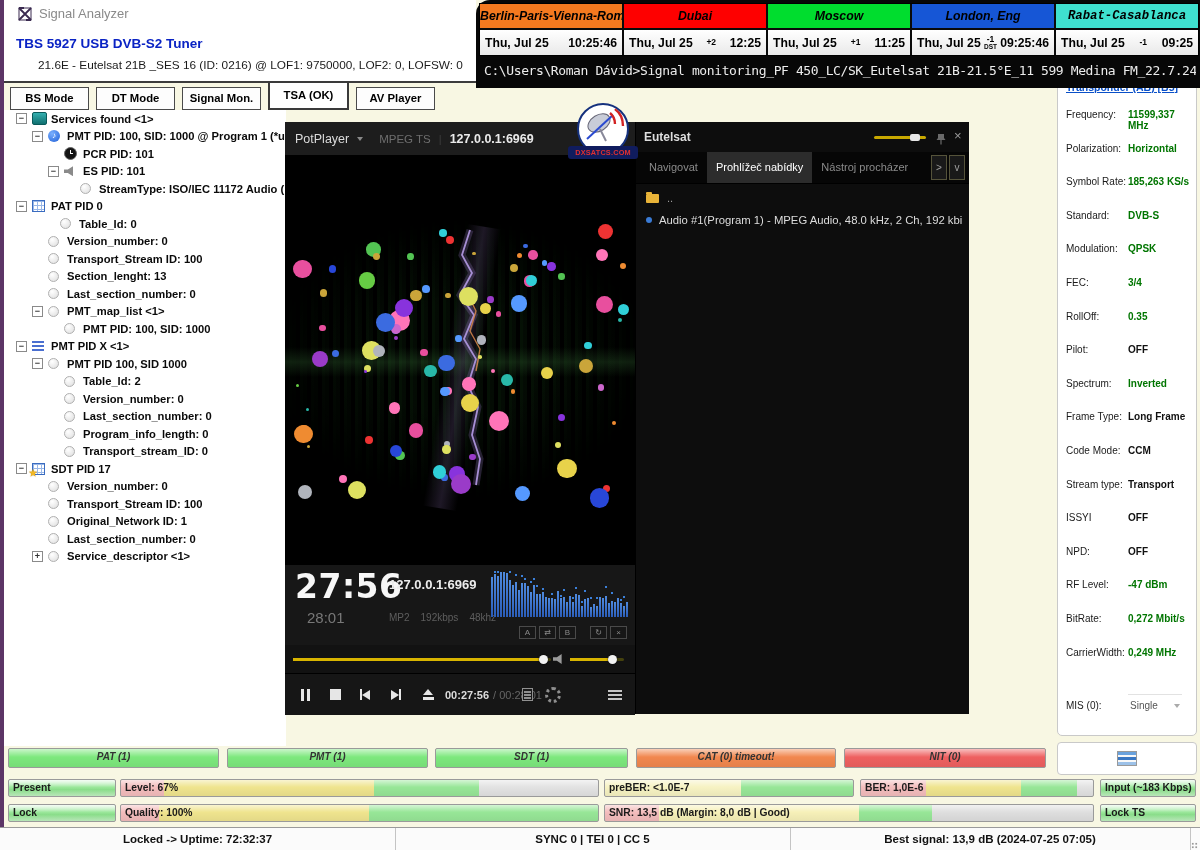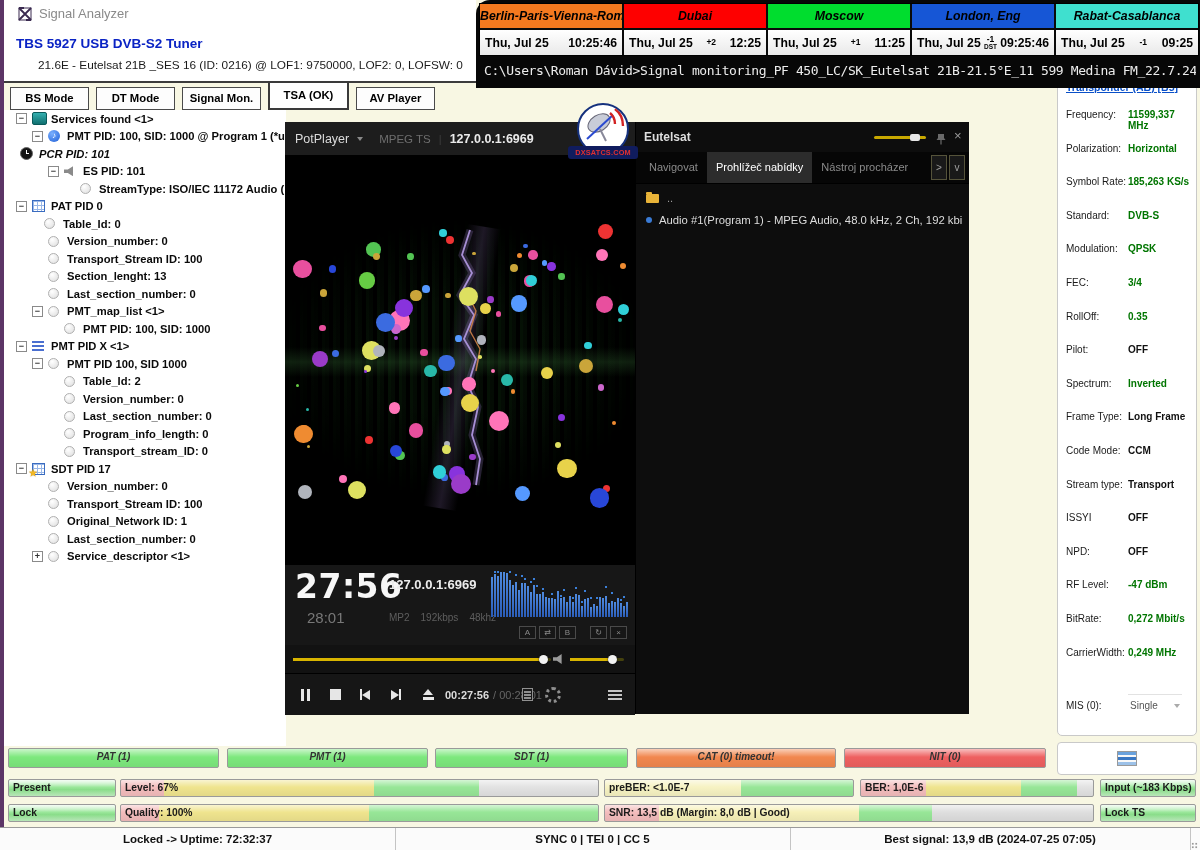--- a/index.html
+++ b/index.html
@@ -240,21 +240,21 @@
         <div class="clockTime">
           <span>Thu, Jul 25</span>
           <span class="off">
             <span class="offTop">-1</span>
             <span class="offSub">DST</span>
           </span>
           <span>09:25:46</span>
         </div>
       </div>
       <div class="clockCol">
-        <div class="clockHead" style="background: rgb(63, 224, 207);">Rabat-Casablanca</div>
+        <div class="clockHead" style="background: rgb(63, 224, 207); font-family: Liberation Mono, monospace;">Rabat-Casablanca</div>
         <div class="clockTime">
           <span>Thu, Jul 25</span>
           <span class="off">
             <span class="offTop">-1</span>
           </span>
           <span>09:25</span>
         </div>
       </div>
     </div>
   <div id="cmdline">C:\Users\Roman Dávid&gt;Signal monitoring_PF 450_LC/SK_Eutelsat 21B-21.5°E_11 599 Medina FM_22.7.24+</div>
@@ -268,21 +268,21 @@
       </span>
       <span>Services found &lt;1&gt;</span>
     </div>
     <div class="trow" style="padding-left: 28px;">
       <span class="texp">−</span>
       <span class="tico">
         <span class="ic-music">♪</span>
       </span>
       <span>PMT PID: 100, SID: 1000 @ Program 1 (*unnamed-1000*)</span>
     </div>
-    <div class="trow" style=" font-style: italic;">
+    <div class="trow" style="padding-left: 44px;">
       <span class="tspacer"></span>
       <span class="tico">
         <span class="ic-clock"></span>
       </span>
       <span>PCR PID: 101</span>
     </div>
     <div class="trow" style="padding-left: 44px;">
       <span class="texp">−</span>
       <span class="tico">
         <span class="ic-speaker"></span>
@@ -296,21 +296,21 @@
       </span>
       <span>StreamType: ISO/IEC 11172 Audio (MPEG-1) (3)</span>
     </div>
     <div class="trow" style="padding-left: 12px;">
       <span class="texp">−</span>
       <span class="tico">
         <span class="ic-table"></span>
       </span>
       <span>PAT PID 0</span>
     </div>
-    <div class="trow" style="padding-left: 24px;">
+    <div class="trow" style="padding-left: 40px;">
       <span class="tspacer"></span>
       <span class="tico">
         <span class="ic-dot"></span>
       </span>
       <span>Table_Id: 0</span>
     </div>
     <div class="trow" style="padding-left: 28px;">
       <span class="tspacer"></span>
       <span class="tico">
         <span class="ic-dot"></span>

